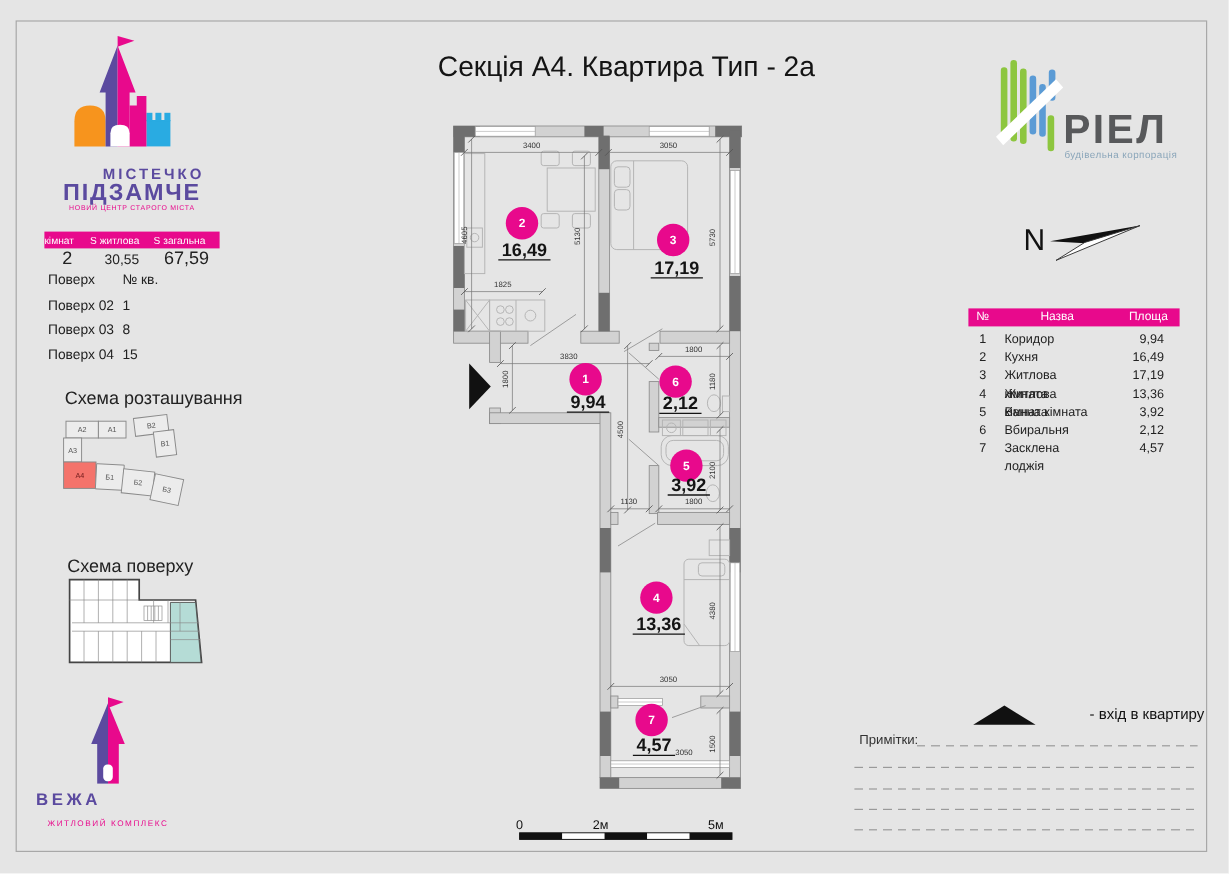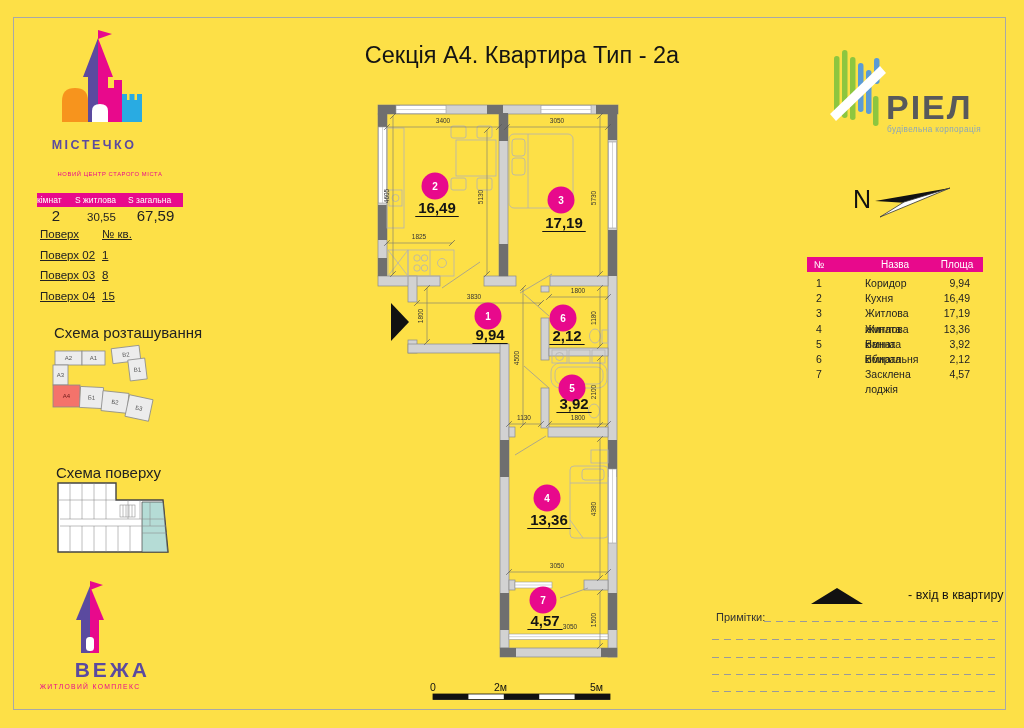--- a/index.html
+++ b/index.html
@@ -1,51 +1,51 @@
 <!DOCTYPE html>
 <html><head>
 <meta charset="utf-8">
 <style>
   html,body{margin:0;padding:0;background:#fff;}
-  .page{position:relative;width:1024px;height:728px;background:#fde047;overflow:hidden;
+  .page{position:relative;width:1024px;height:728px;background:#e5e5e5;overflow:hidden;
         font-family:"Liberation Sans","DejaVu Sans",sans-serif;color:#222;}
   .abs{position:absolute;}
   .frame{left:13px;top:17px;width:991px;height:691px;border:1px solid #a8a8a8;}
   .title{left:320px;top:42px;width:404px;text-align:center;font-size:23.5px;color:#141414;white-space:nowrap;}
   
   .castle-svg{left:55px;top:28px;width:110px;height:100px;}
-  .m-line1{left:34px;top:138px;width:120px;text-align:center;font-size:12.5px;font-weight:bold;letter-spacing:2.5px;color:#5b4a9f;}
+  .m-line1{left:68px;top:138px;width:120px;text-align:center;font-size:12.5px;font-weight:bold;letter-spacing:2.5px;color:#5b4a9f;}
   .m-line2{left:40px;top:150px;width:140px;text-align:center;font-size:19.5px;font-weight:bold;letter-spacing:1.5px;color:#5b4a9f;}
   .m-tag{left:40px;top:171px;width:140px;text-align:center;font-size:5.8px;letter-spacing:0.6px;color:#e8098c;}
   .info-head{left:37px;top:193px;width:146px;height:14px;display:flex;background:#e8098c;color:#fff;font-size:8.5px;line-height:14px;}
   .info-head span{display:block;}
   .ih0{width:38px;}.ih1{width:53px;}.ih2{width:55px;}
   .info-vals{left:37px;top:206px;width:146px;display:flex;align-items:baseline;padding-top:1px;}
   .info-vals span{display:block;text-align:center;}
   .iv0{width:38px;font-size:15px;}.iv1{width:53px;font-size:11.5px;}.iv2{width:55px;font-size:15px;}
-  .floors{left:40px;top:228px;font-size:11.5px;color:#222;text-decoration:underline;}
+  .floors{left:40px;top:228px;font-size:11.5px;color:#222;}
   .fl-row{display:flex;margin-bottom:8.5px;}
   .fl-row span:first-child{width:62px;}
   .scheme-title{font-size:15px;color:#222;text-align:right;}
   .st1{left:54px;top:324px;}
   .st2{left:56px;top:464px;}
   .site-svg{left:45px;top:342px;width:118px;height:88px;}
   .fs-svg{left:52px;top:478px;width:122px;height:80px;}
   .vezha-svg{left:72px;top:580px;width:36px;height:76px;}
-  .v-name{left:30px;top:658px;width:120px;text-align:right;font-size:21px;font-weight:bold;letter-spacing:3px;color:#5b4a9f;}
+  .v-name{left:30px;top:658px;width:120px;text-align:left;font-size:14px;font-weight:bold;letter-spacing:3px;color:#5b4a9f;}
   .v-tag{left:30px;top:683px;width:120px;text-align:center;font-size:6.8px;letter-spacing:1.3px;color:#e8098c;}
   
   .riel-svg{left:825px;top:42px;width:160px;height:95px;}
   .compass-svg{left:845px;top:175px;width:110px;height:45px;}
   .rtable{left:807px;top:257px;width:176px;}
   .rt-head{display:flex;background:#e8098c;color:#fff;height:15px;line-height:15px;font-size:10px;}
   .rt-row{display:flex;height:15.2px;line-height:15.2px;font-size:10.5px;color:#222;}
   #rt-rows{margin-top:4px;}
   .rt-num{width:24px;text-align:center;}
-  .rt-name{flex:1;padding-left:6px;margin-left:28px;}
+  .rt-name{flex:1;padding-left:6px;}
   .rt-head .rt-name{text-align:center;padding-left:0;}
   .rt-area{width:52px;text-align:right;padding-right:13px;}
   .rt-head .rt-area{text-align:center;padding-right:0;}
   .legend-tri{left:810px;top:585px;width:54px;height:20px;}
   .legend-text{left:908px;top:588px;font-size:12.5px;color:#111;white-space:nowrap;}
   .notes-label{left:716px;top:611px;font-size:11px;color:#333;}
   .dash{height:1px;background:repeating-linear-gradient(90deg,#9a9a9a 0 7px,transparent 7px 12px);}
   .d1{left:764px;top:621px;width:234px;}
   .d2{left:712px;top:639px;width:286px;}
   .d3{left:712px;top:657px;width:286px;}
@@ -69,20 +69,21 @@
       <rect x="129.5" y="94" width="5" height="7" fill="#29abe2"></rect>
       <rect x="137" y="94" width="5" height="7" fill="#29abe2"></rect>
       <polygon points="108,122 108,88 114,88 114,80 122,80 122,122" fill="#e8098c"></polygon>
       <polygon points="98,38 83,77 88,77 88,122 98,122" fill="#5b4a9f"></polygon>
       <polygon points="98,38 113,77 108,77 108,122 98,122" fill="#e8098c"></polygon>
       <polygon points="98,30 112,34 98,39" fill="#e8098c"></polygon>
       <path d="M92,122 V111 Q92,104 100,104 Q108,104 108,111 V122 Z" fill="#fff"></path>
     </g>
   </svg>
   <div class="abs m-line1">МІСТЕЧКО</div>
+  <div class="abs m-line2">ПІДЗАМЧЕ</div>
   <div class="abs m-tag">НОВИЙ ЦЕНТР СТАРОГО МІСТА</div>
 
   <div class="abs info-head">
     <span class="ih0">кімнат</span>
     <span class="ih1">S житлова</span>
     <span class="ih2">S загальна</span>
   </div>
   <div class="abs info-vals">
     <span class="iv0">2</span>
     <span class="iv1">30,55</span>

